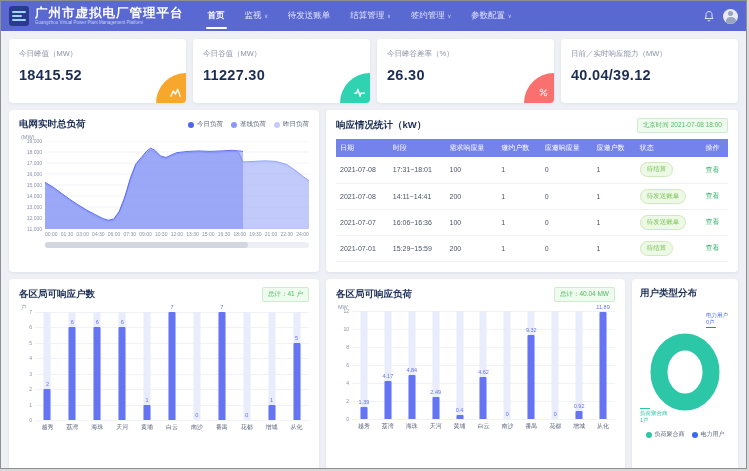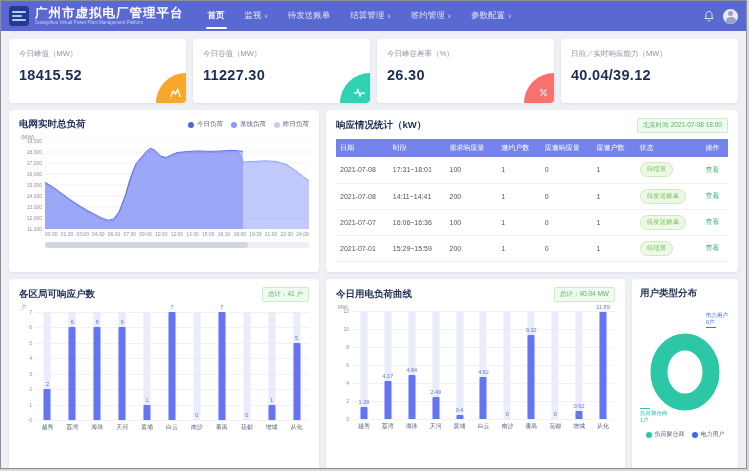--- a/index.html
+++ b/index.html
@@ -403,21 +403,21 @@
           <span>南沙</span>
           <span>番禺</span>
           <span>花都</span>
           <span>增城</span>
           <span>从化</span>
         </div>
     </div>
 
     <div class="card bar-card second">
       <div class="card-head">
-        <div class="card-title">今日用电负荷曲线</div>
+        <div class="card-title">各区局可响应负荷</div>
         <div class="badge">总计：40.04 MW</div>
       </div>
       <div class="bc-unit">MW</div>
       <div class="bc-body">
         <div class="bc-ylab" id="bc2-y">
             <span style="top: 0%;">12</span>
             <span style="top: 16.6667%;">10</span>
             <span style="top: 33.3333%;">8</span>
             <span style="top: 50%;">6</span>
             <span style="top: 66.6667%;">4</span>

